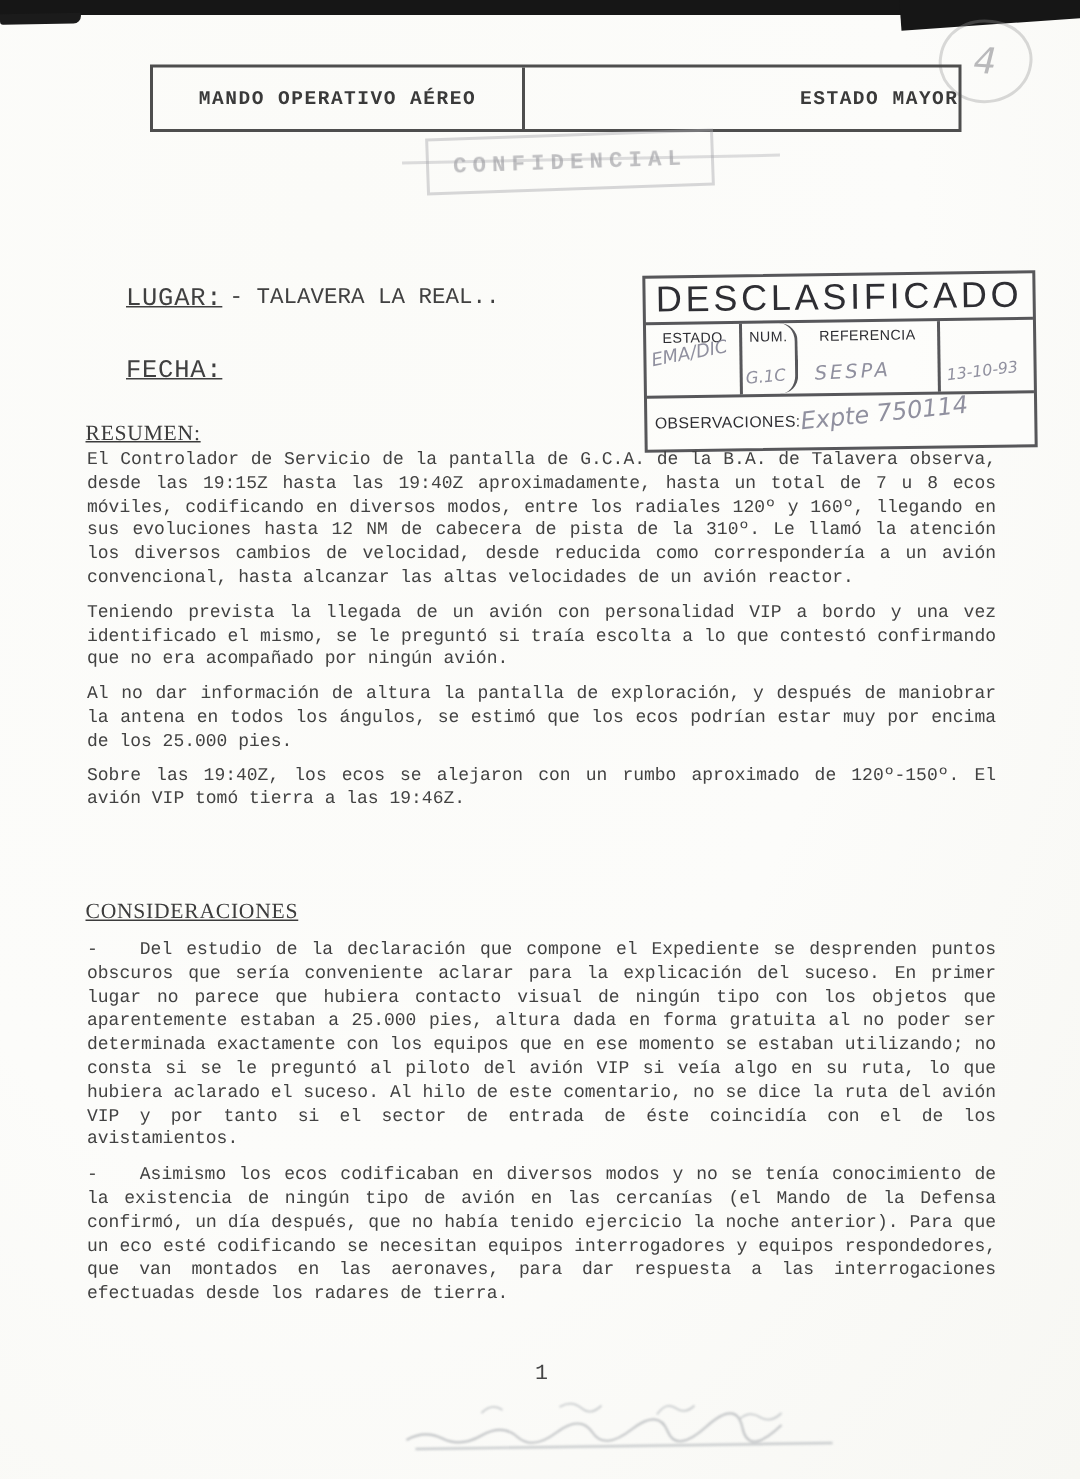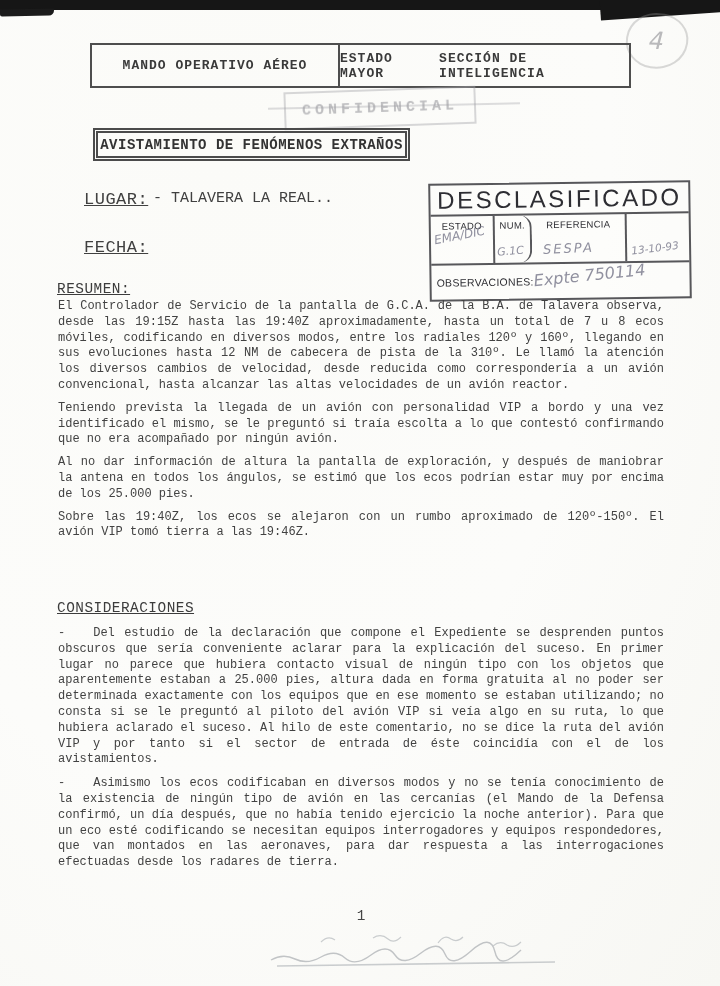--- a/index.html
+++ b/index.html
@@ -15,21 +15,21 @@
   .corner-circle {
     position:absolute; left:626px; top:13px; width:58px; height:52px;
     border:2px solid rgba(150,150,150,.35); border-radius:52% 46% 55% 48%;
     transform:rotate(9deg); display:flex; align-items:center; justify-content:center;
   }
   .corner-circle span {
     font-family:"DejaVu Sans", sans-serif; font-size:24px; color:rgba(120,120,125,.5);
     transform:rotate(-6deg); font-style:italic;
   }
   
-  .header-box { position:absolute; left:90px; top:43px; width:541px; height:45px; border:2px solid #4e4e4e; display:flex; box-sizing:border-box; }
+  .header-box { position:absolute; left:100px; top:43px; width:541px; height:45px; border:2px solid #4e4e4e; display:flex; box-sizing:border-box; }
   .header-left { width:246px; border-right:2px solid #4e4e4e; display:flex; align-items:center; justify-content:center; font-weight:700; font-size:13px; letter-spacing:1px; color:#3a3a3a; }
   .header-right { flex:1; display:flex; flex-direction:row; align-items:center; justify-content:flex-end; font-weight:700; font-size:13px; letter-spacing:1px; line-height:15px; color:#3a3a3a; }
   
   .conf-stamp {
     position:absolute; left:284px; top:89px; width:188px; height:34px;
     border:2px solid rgba(168,168,172,.45); transform:rotate(-2deg);
     display:flex; align-items:center; justify-content:center;
     color:rgba(165,165,170,.7); font-size:15px; font-weight:700; letter-spacing:4px;
     filter:blur(0.4px);
   }
@@ -57,21 +57,21 @@
   .declass-cell { border-right:2px solid rgba(50,50,55,.82); font-size:9.5px; text-align:center; padding-top:4px; letter-spacing:.3px; box-sizing:border-box; }
   .dc1 { width:64px; } .dc2 { width:37px;border-radius:12px; } .dc3 { width:95px; } .dc4 { flex:1; border-right:none; }
   .declass-obs { height:34px; display:flex; align-items:center; padding-left:5px; font-size:10.5px; letter-spacing:.3px; }
   .hw { position:absolute; font-family:"DejaVu Sans", sans-serif; font-style:italic; color:rgba(125,125,142,.85); white-space:nowrap; }
   .hw-escrito { left:3px; top:43px; font-size:12px; transform:rotate(-10deg); }
   .hw-num { left:66px; top:60px; font-size:11px; transform:rotate(-4deg); }
   .hw-ref { left:112px; top:57px; font-size:13px; letter-spacing:2px; transform:rotate(-2deg); }
   .hw-fecha { left:200px; top:59px; font-size:10.5px; transform:rotate(-6deg); }
   .hw-obs { left:102px; top:82px; font-size:16px; transform:rotate(-5deg); }
   
-  .section-heading { position:absolute; left:57px; font-size:14.4px; text-decoration:underline; letter-spacing:.5px; color:#3c3c3c; }
+  .section-heading { position:absolute; left:57px; font-size:14.4px; text-decoration:underline; letter-spacing:.5px; color:#3c3c3c;font-family:Liberation Serif, serif; }
   .resumen-h { top:281px; } .consid-h { top:600px; }
   .body-text { position:absolute; left:58px; width:606px; font-size:12px; line-height:15.8px; text-align:justify; color:#424242; }
   .resumen-body { top:299px; } .consid-body { top:626px; }
   .body-text p { margin:0 0 7px 0; }
   .body-text p.bullet { margin:0 0 8px 0; }
   .dash { margin-right:28px; }
   .page-number { position:absolute; left:58px; top:908px; width:606px; text-align:center; font-size:14.4px; color:#454545; }
   .smudge { position:absolute; left:263px; top:926px; opacity:.5; filter:blur(.7px); }
 </style>
 </head>
@@ -84,32 +84,28 @@
   <div class="top-bar-notch"></div>
 
   <div class="corner-circle">
     <span>4</span>
   </div>
 
   <div class="header-box">
     <div class="header-left">MANDO OPERATIVO AÉREO</div>
     <div class="header-right">
       <span>ESTADO MAYOR</span>
-      <span>SECCIÓN DE INTELIGENCIA</span>
     </div>
   </div>
 
   <div class="conf-stamp">
     <span>CONFIDENCIAL</span>
   </div>
   <div class="conf-strike"></div>
 
-  <div class="title-box">
-    <span>AVISTAMIENTO DE FENÓMENOS EXTRAÑOS</span>
-  </div>
 
   <div class="field-label lugar">LUGAR:</div>
   <div class="field-value lugar">- TALAVERA LA REAL..</div>
   <div class="field-label fecha">FECHA:</div>
 
   <div class="declass">
     <div class="declass-title">DESCLASIFICADO</div>
     <div class="declass-mid">
       <div class="declass-cell dc1">ESTADO</div>
       <div class="declass-cell dc2">NUM.</div>

